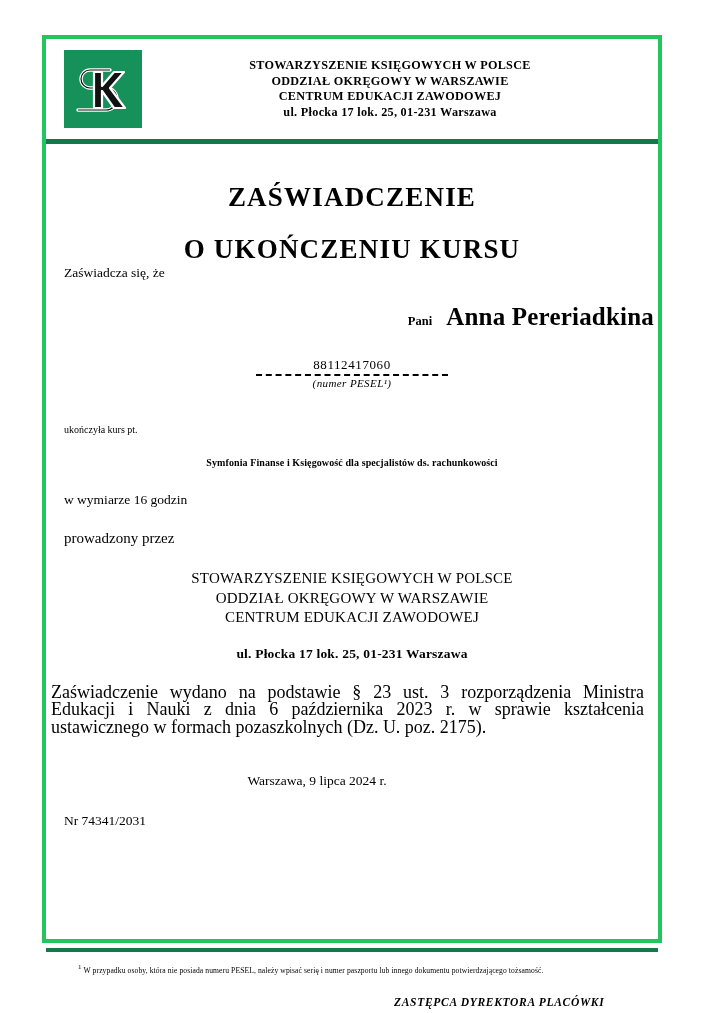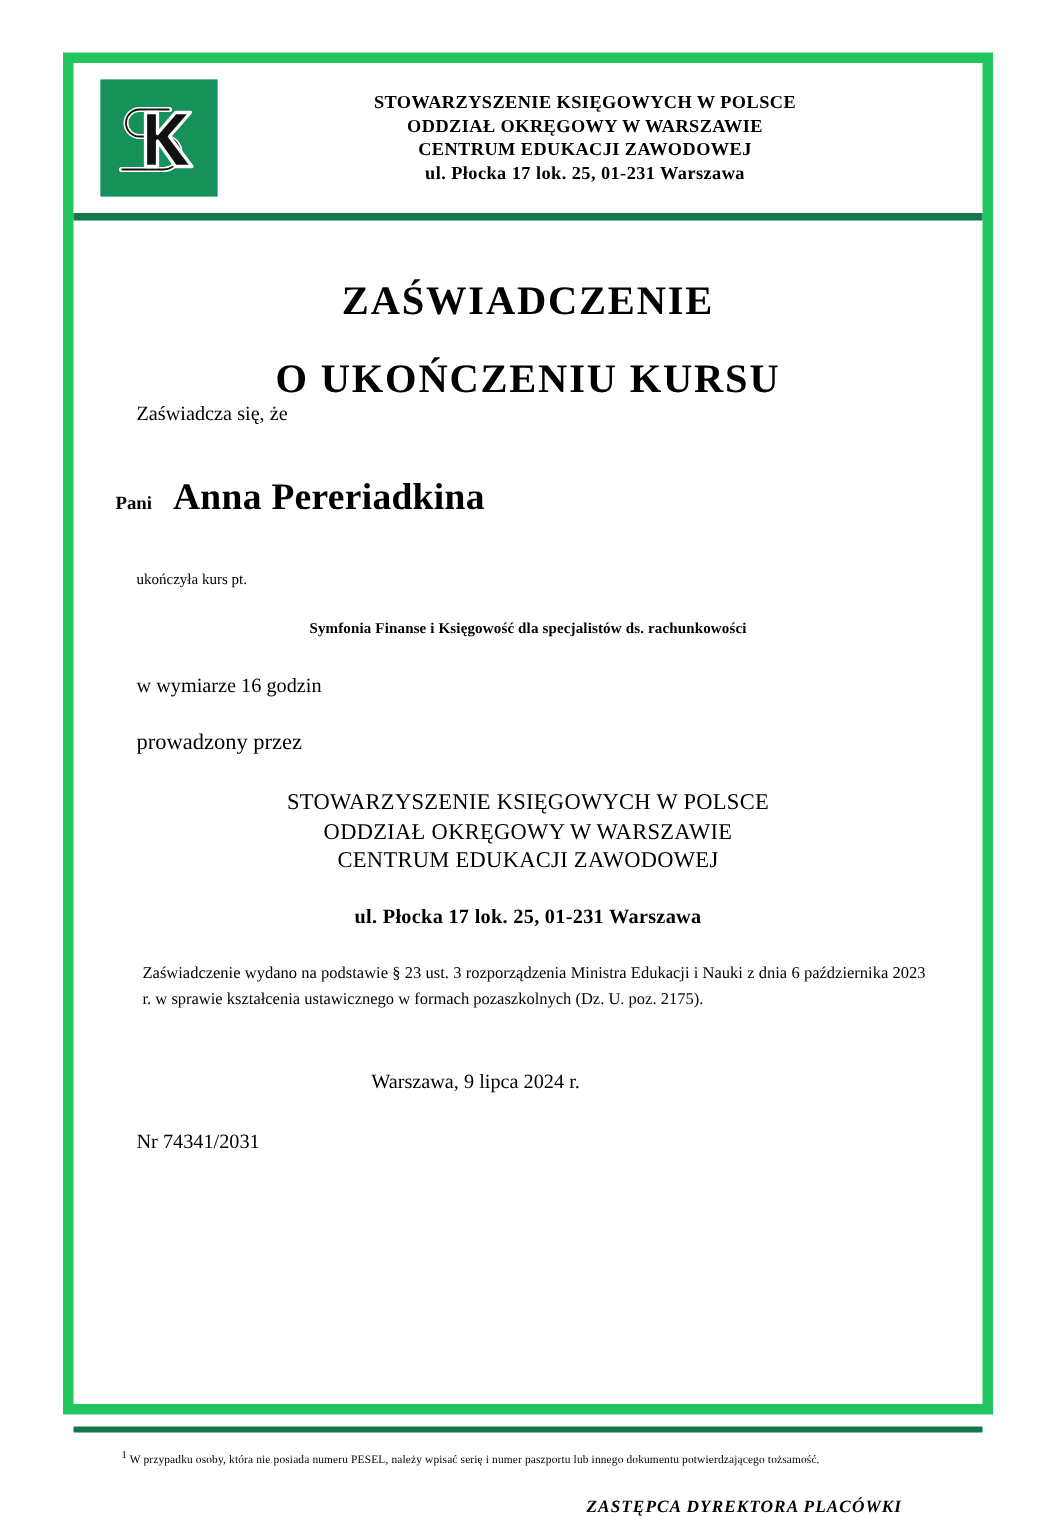--- a/index.html
+++ b/index.html
@@ -16,21 +16,21 @@
     overflow: hidden;
   }
 
   
   .certificate {
     position: absolute;
     left: 42px;
     top: 35px;
     width: 620px;
     height: 908px;
-    border: 7px solid #22c55e;
+    border: 4px solid #22c55e;
     box-sizing: border-box;
     background: #ffffff;
   }
 
   
   .header-band {
     height: 105px;
     border-bottom: 5px solid #14784a;
     box-sizing: border-box;
     display: flex;
@@ -52,21 +52,21 @@
     text-align: center;
     font-weight: bold;
     font-size: 12.2px;
     line-height: 15.5px;
     letter-spacing: 0.3px;
     margin-left: -10px;
   }
 
   
   .body-area {
-    padding: 0 28px;
+    padding: 0 4px;
     position: relative;
     height: 797px;
     box-sizing: border-box;
   }
 
   .title1 {
     text-align: center;
     font-size: 27px;
     font-weight: bold;
     letter-spacing: 1.2px;
@@ -79,22 +79,22 @@
     letter-spacing: 1.2px;
     margin-top: 21px;
   }
 
   .attest-line {
     font-size: 13.5px;
     margin-left: 14px;
   }
 
   .name-row {
-    text-align: left;
-    margin-top: 34px;
+    text-align: right;
+    margin-top: 22px;
     white-space: nowrap;
   }
   .name-prefix {
     font-size: 12.5px;
     font-weight: bold;
     vertical-align: baseline;
   }
   .name-value {
     font-size: 25px;
     font-weight: bold;
@@ -155,23 +155,23 @@
   .provider-address {
     text-align: center;
     margin-top: 18px;
     font-size: 13.5px;
     font-weight: bold;
     letter-spacing: 0.2px;
   }
 
   .legal-paragraph {
     margin-top: 22px;
-    margin-left: 18px;
+    margin-left: 1px;
     margin-right: 10px;
-    font-size: 11px;
+    font-size: 18px;
     line-height: 17.5px;
     text-align: justify;
   }
 
   .city-date {
     text-align: center;
     font-size: 13.5px;
     margin-top: 37px;
     padding-right: 70px;
   }
@@ -249,20 +249,25 @@
     <div class="title1">ZAŚWIADCZENIE</div>
     <div class="title2">O UKOŃCZENIU KURSU</div>
 
     <div class="attest-line">Zaświadcza się, że</div>
 
     <div class="name-row">
       <span class="name-prefix">Pani</span>
       <span class="name-value">Anna Pereriadkina</span>
     </div>
 
+    <div class="pesel-block">
+      <div class="pesel-number">88112417060</div>
+      <div class="pesel-rule"></div>
+      <div class="pesel-caption">(numer PESEL¹)</div>
+    </div>
 
     <div class="completed-line">ukończyła kurs pt.</div>
 
     <div class="course-title">Symfonia Finanse i Księgowość dla specjalistów ds. rachunkowości</div>
 
     <div class="hours-line">w wymiarze 16 godzin</div>
 
     <div class="conducted-line">prowadzony przez</div>
 
     <div class="provider-block">

